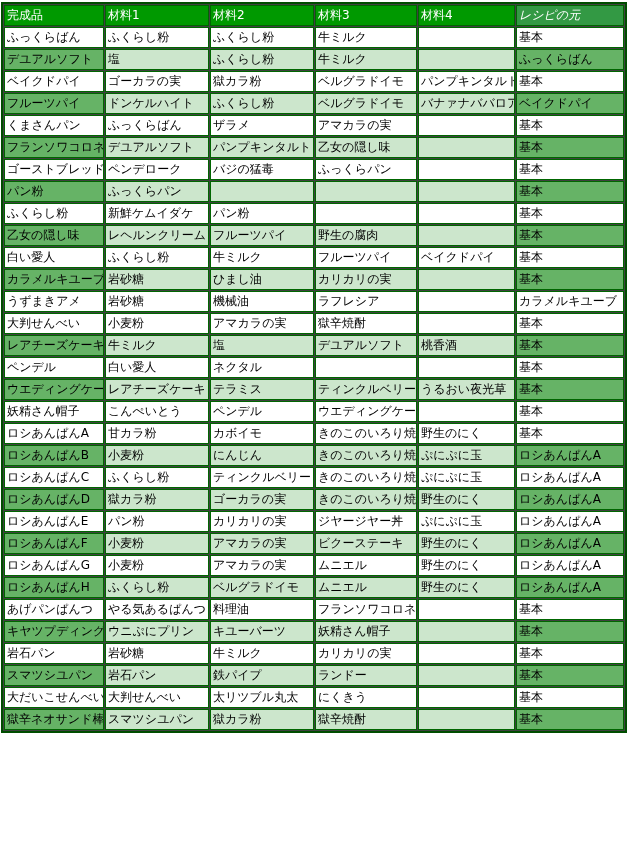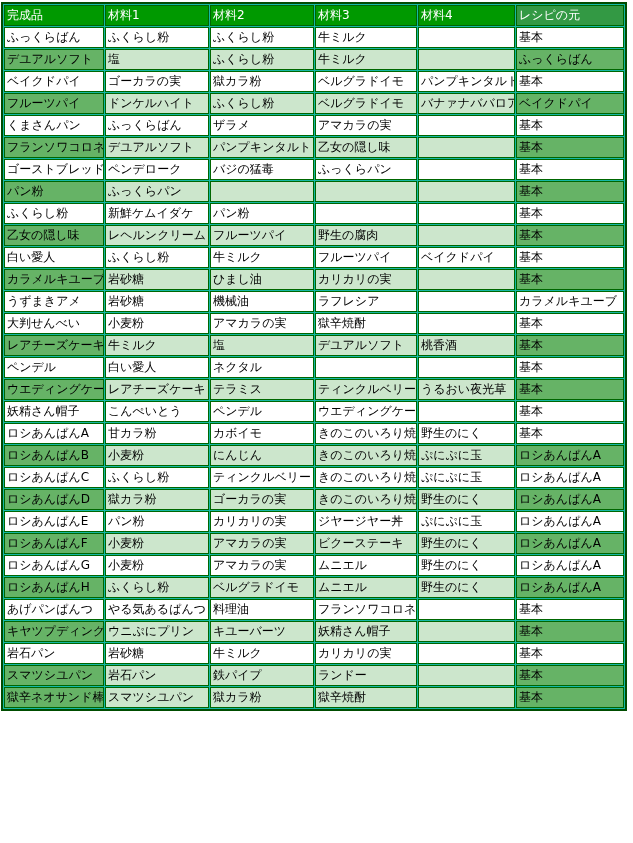--- a/index.html
+++ b/index.html
@@ -16,21 +16,21 @@
     margin: 0;
     padding: 0;
     background: #ffffff;
     width: 633px;
     height: 843px;
     font-family: "DejaVu Sans", sans-serif;
   }
   table.recipe {
     border-collapse: separate;
     border-spacing: 1px;
-    background: #14b8a6;
+    background: #404040;
     border: 2px solid var(--outer);
     margin: 2px 1px;
     table-layout: fixed;
     width: 509px;
   }
   th, td {
     border: 1px solid var(--grid);
     font-size: 12px;
     font-weight: normal;
     line-height: 1.1;
@@ -41,20 +41,21 @@
     text-align: left;
     color: var(--text);
     vertical-align: middle;
   }
   thead th {
     background: var(--header);
     color: var(--header-text);
   }
   thead th.c-last {
     background: var(--header-alt);
+    font-style: italic;
   }
   tr.row-white td { background: #ffffff; }
   tr.row-green td { background: var(--light); }
   tr.row-green td.c-first,
   tr.row-green td.c-last { background: var(--accent); }
 </style>
 </head>
 <body>
 
 <table class="recipe">
@@ -310,20 +311,28 @@
         <td class="c-last">基本</td>
       </tr>
       <tr class="row-green">
         <td class="c-first">スマツシユパン</td>
         <td>岩石パン</td>
         <td>鉄パイプ</td>
         <td>ランドー</td>
         <td></td>
         <td class="c-last">基本</td>
       </tr>
+      <tr class="row-white">
+        <td class="c-first">大だいこせんべい</td>
+        <td>大判せんべい</td>
+        <td>太リツブル丸太</td>
+        <td>にくきう</td>
+        <td></td>
+        <td class="c-last">基本</td>
+      </tr>
       <tr class="row-green">
         <td class="c-first">獄辛ネオサンド棒</td>
         <td>スマツシユパン</td>
         <td>獄カラ粉</td>
         <td>獄辛焼酎</td>
         <td></td>
         <td class="c-last">基本</td>
       </tr>
     </tbody>
 </table>

